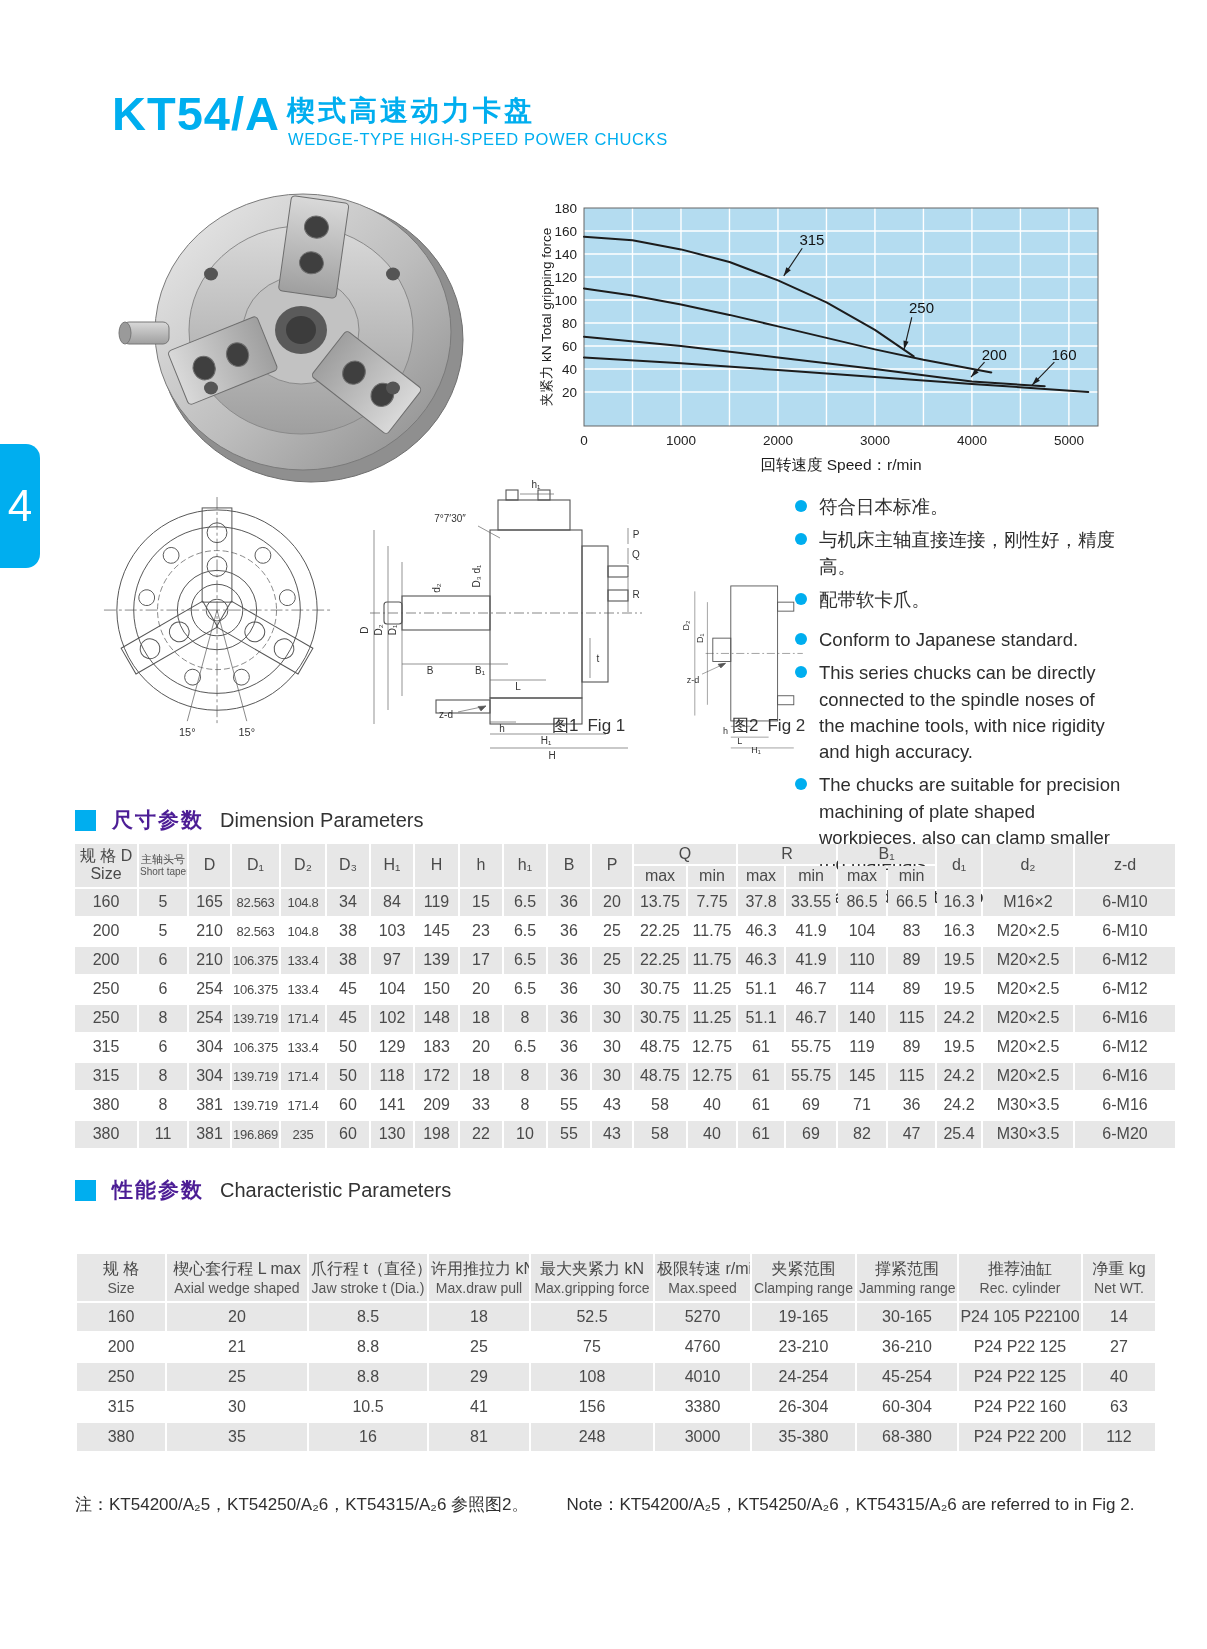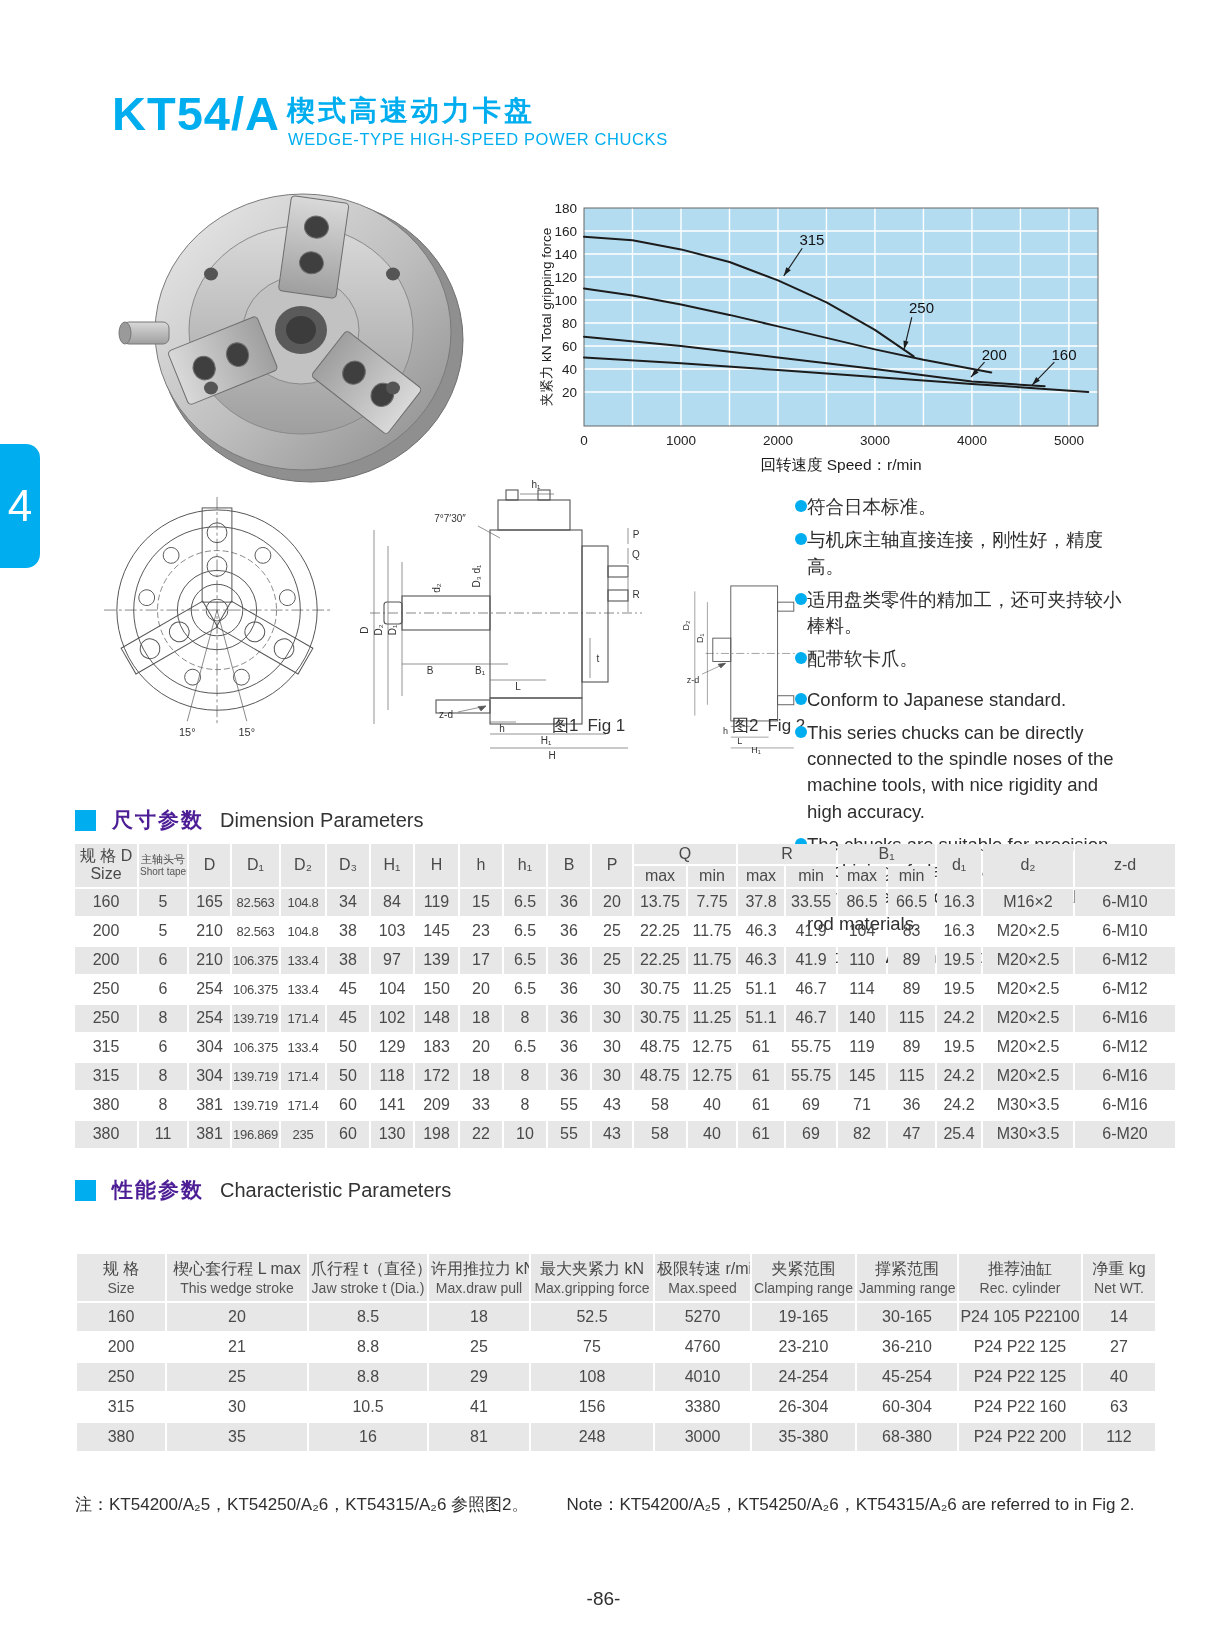--- a/index.html
+++ b/index.html
@@ -10,21 +10,21 @@
   .brand-model{left:112px;top:86px;font-size:47px;font-weight:bold;color:var(--accent);letter-spacing:1px;}
   .brand-cn{left:287px;top:92px;font-size:28px;color:var(--accent);letter-spacing:3px;font-weight:bold;}
   .brand-en{left:288px;top:130px;font-size:16.5px;color:var(--accent);letter-spacing:.6px;}
   
   .side-tab{left:0;top:444px;width:40px;height:124px;background:var(--accent);
             border-radius:0 14px 14px 0;display:flex;align-items:center;justify-content:center;
             color:#fff;font-size:44px;}
   
   .feat{left:795px;top:494px;width:330px;}
   .feat ul{list-style:none;margin:0 0 14px 0;padding:0;}
-  .feat li{display:flex;margin-bottom:7px;font-size:18.5px;line-height:1.42;color:#2e2e2e;}
+  .feat li{display:flex;gap:12px;margin-bottom:7px;font-size:18.5px;line-height:1.42;color:#2e2e2e;}
   .feat .dot{flex:0 0 12px;width:12px;height:12px;border-radius:50%;background:var(--accent);margin-top:6px;}
   
   .sec{display:flex;align-items:center;gap:16px;}
   .sec .sq{width:21px;height:21px;background:var(--accent);}
   .sec .cn{font-size:21px;font-weight:bold;color:#4c1d95;letter-spacing:2px;}
   .sec .en{font-size:20px;color:#333;}
   
   table{border-collapse:separate;border-spacing:2px;table-layout:fixed;}
   th,td{text-align:center;color:#4a4a4a;overflow:hidden;white-space:nowrap;}
   th{background:#e7e7e7;font-weight:normal;}
@@ -309,24 +309,20 @@
         <li>
           <span class="dot"></span>
           <span>符合日本标准。</span>
         </li>
         <li>
           <span class="dot"></span>
           <span>与机床主轴直接连接，刚性好，精度高。</span>
         </li>
         <li>
           <span class="dot"></span>
-          <span>适用盘类零件的精加工，还可夹持较小棒料。</span>
-        </li>
-        <li>
-          <span class="dot"></span>
           <span>配带软卡爪。</span>
         </li>
       </ul>
     <ul>
         <li>
           <span class="dot"></span>
           <span>Conform to Japanese standard.</span>
         </li>
         <li>
           <span class="dot"></span>
@@ -640,21 +636,21 @@
         <col style="width:72px">
     </colgroup>
     <thead>
       <tr>
         <th>
             <div class="cn">规 格</div>
             <div class="en">Size</div>
           </th>
         <th>
             <div class="cn">楔心套行程 L max</div>
-            <div class="en">This wedge stroke</div>
+            <div class="en">Axial wedge shaped</div>
           </th>
         <th>
             <div class="cn">爪行程 t（直径）</div>
             <div class="en">Jaw stroke t (Dia.)</div>
           </th>
         <th>
             <div class="cn">许用推拉力 kN</div>
             <div class="en">Max.draw pull</div>
           </th>
         <th>
@@ -743,15 +739,14 @@
           <td>68-380</td>
           <td>P24 P22 200</td>
           <td>112</td>
         </tr>
       </tbody>
   </table>
 
   <div class="abs note-line">
     <span>注：KT54200/A₂5，KT54250/A₂6，KT54315/A₂6 参照图2。</span><span>Note：KT54200/A₂5，KT54250/A₂6，KT54315/A₂6 are referred to in Fig 2.</span>
   </div>
-  <div class="abs pagenum">-86-</div>
 
 </div>
 
 </body></html>

